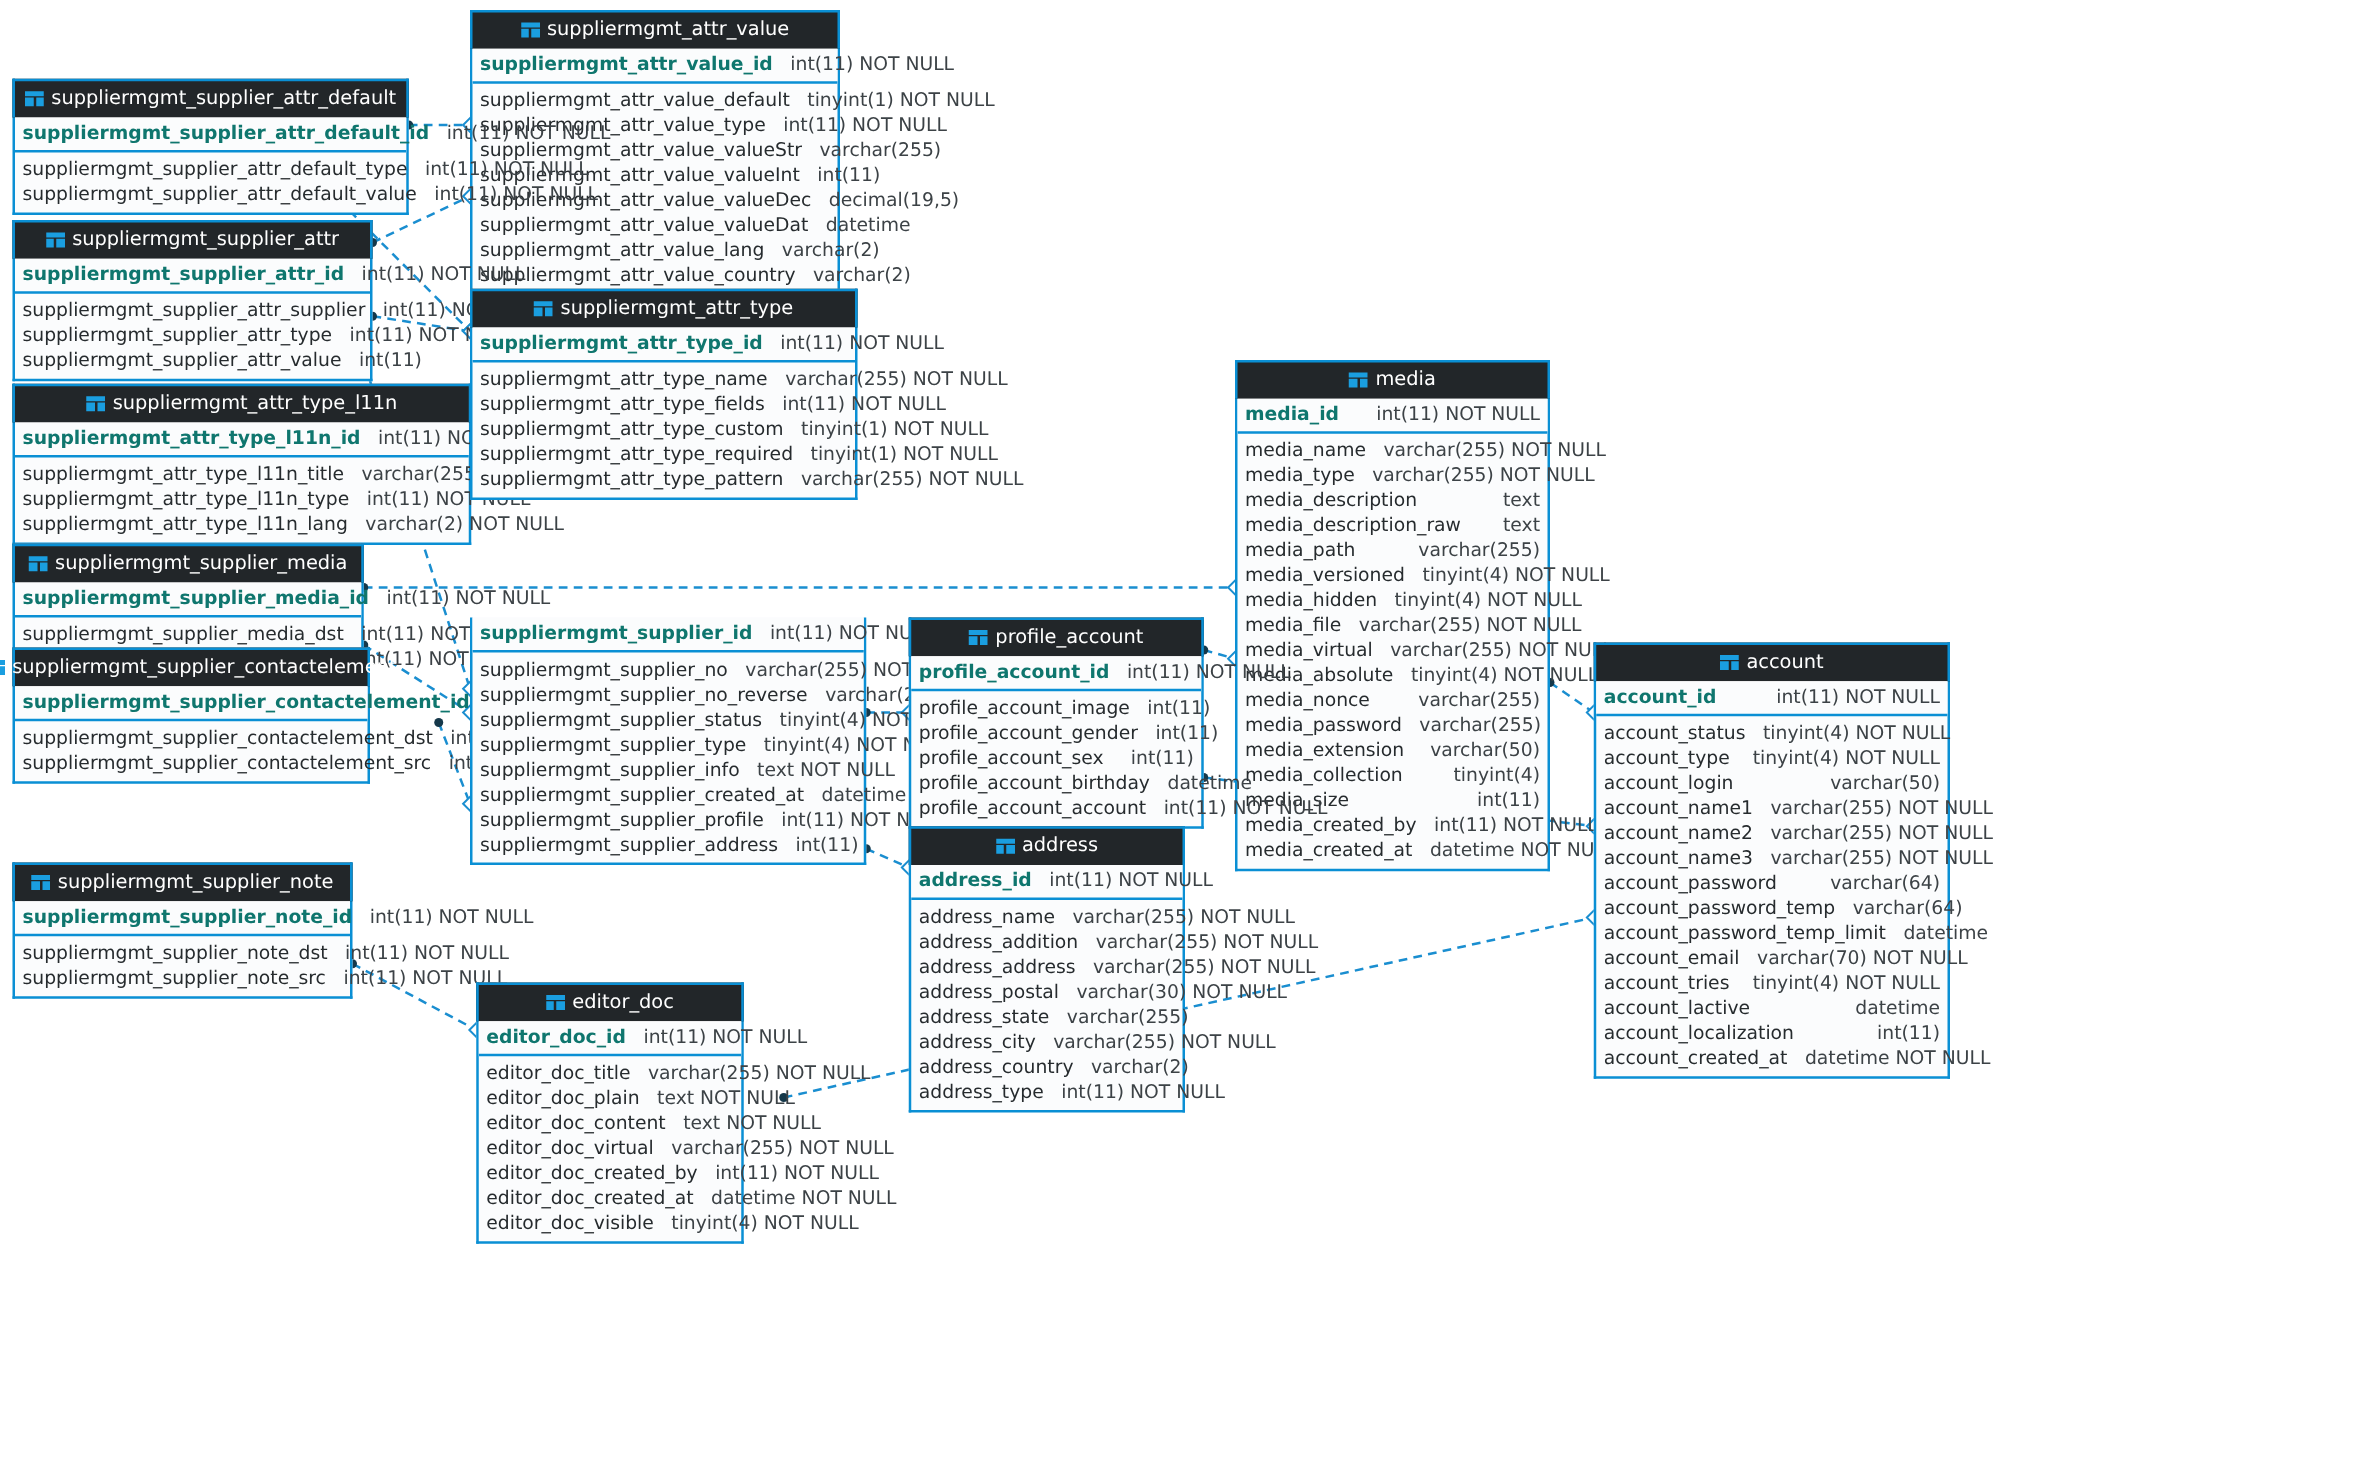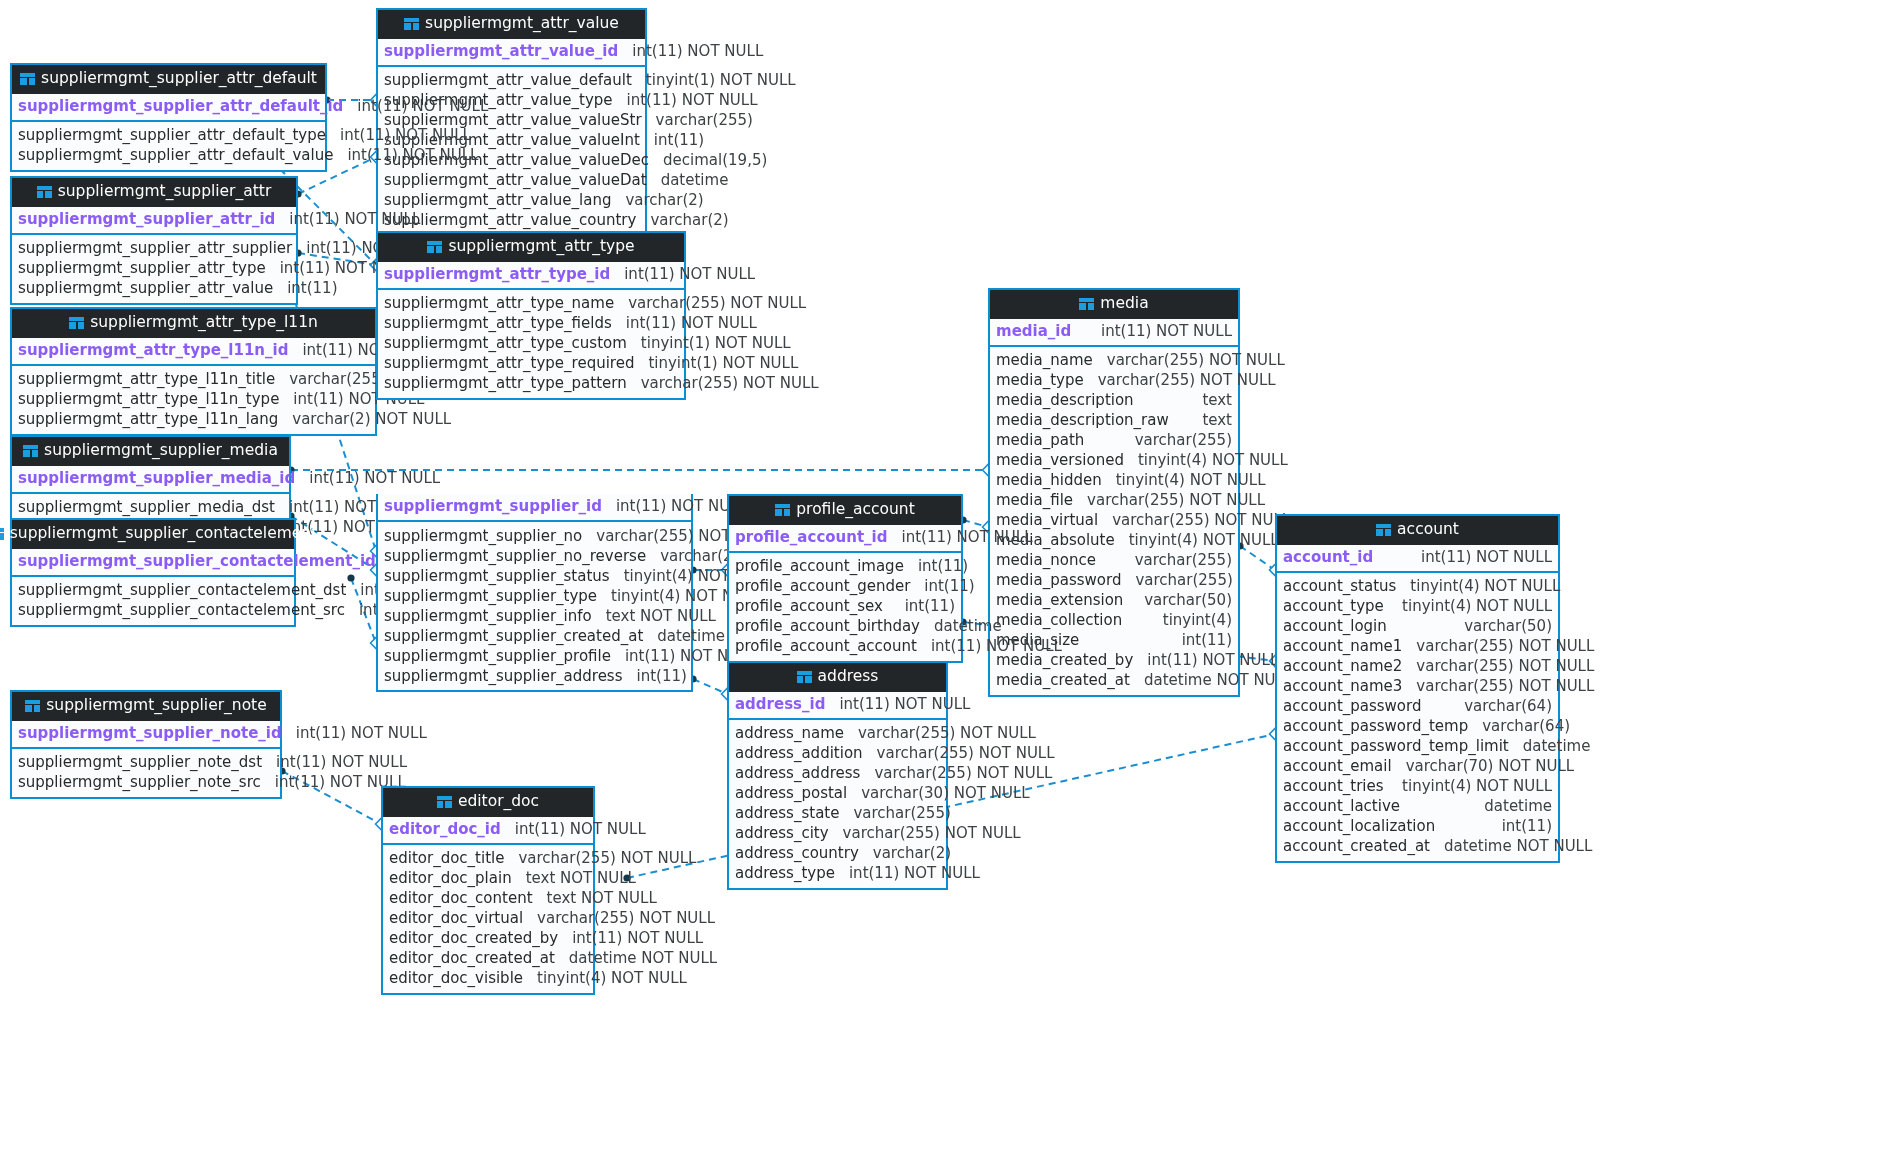--- a/index.html
+++ b/index.html
@@ -60,21 +60,21 @@
 
   .pk-row {
     display: flex;
     justify-content: space-between;
     align-items: baseline;
     padding: 5px 6px 6px 6px;
     border-bottom: 2px solid #0a8fd4;
     background: #fbfcfd;
     white-space: nowrap;
   }
-  .pk-row .col { font-weight: bold; color: #8b5cf6; }
+  .pk-row .col { font-weight: bold; color: #0f766e; }
   .pk-row .typ { color: #3c4246; padding-left: 14px; }
 
   .fields { padding: 4px 0 4px 0; }
   .f-row {
     display: flex;
     justify-content: space-between;
     align-items: baseline;
     padding: 2.5px 6px;
     white-space: nowrap;
   }
@@ -137,21 +137,21 @@
         <polygon points="721.5,570 727,564.5 732.5,570 727,575.5"></polygon>
         <polygon points="721.5,694 727,688.5 732.5,694 727,699.5"></polygon>
         <polygon points="982.5,527 988,521.5 993.5,527 988,532.5"></polygon>
         <polygon points="1269.5,661 1275,655.5 1280.5,661 1275,666.5"></polygon>
         <polygon points="1269.5,570 1275,564.5 1280.5,570 1275,575.5"></polygon>
         <polygon points="1269.5,734 1275,728.5 1280.5,734 1275,739.5"></polygon>
       </g>
   </svg>
 
   <div id="tables-layer">
-      <div class="table" style="left: 376px; top: 8px; width: 271px;">
+      <div class="table" style="left: 376px; top: 8px; width: 296px;">
         <div class="tbl-title">
           <span class="tbl-icon">
             <i class="r1"></i>
             <i class="r2"></i>
             <i class="r3"></i>
           </span>
           <span>suppliermgmt_attr_value</span>
         </div>
         <div class="pk-row">
           <span class="col">suppliermgmt_attr_value_id</span>

